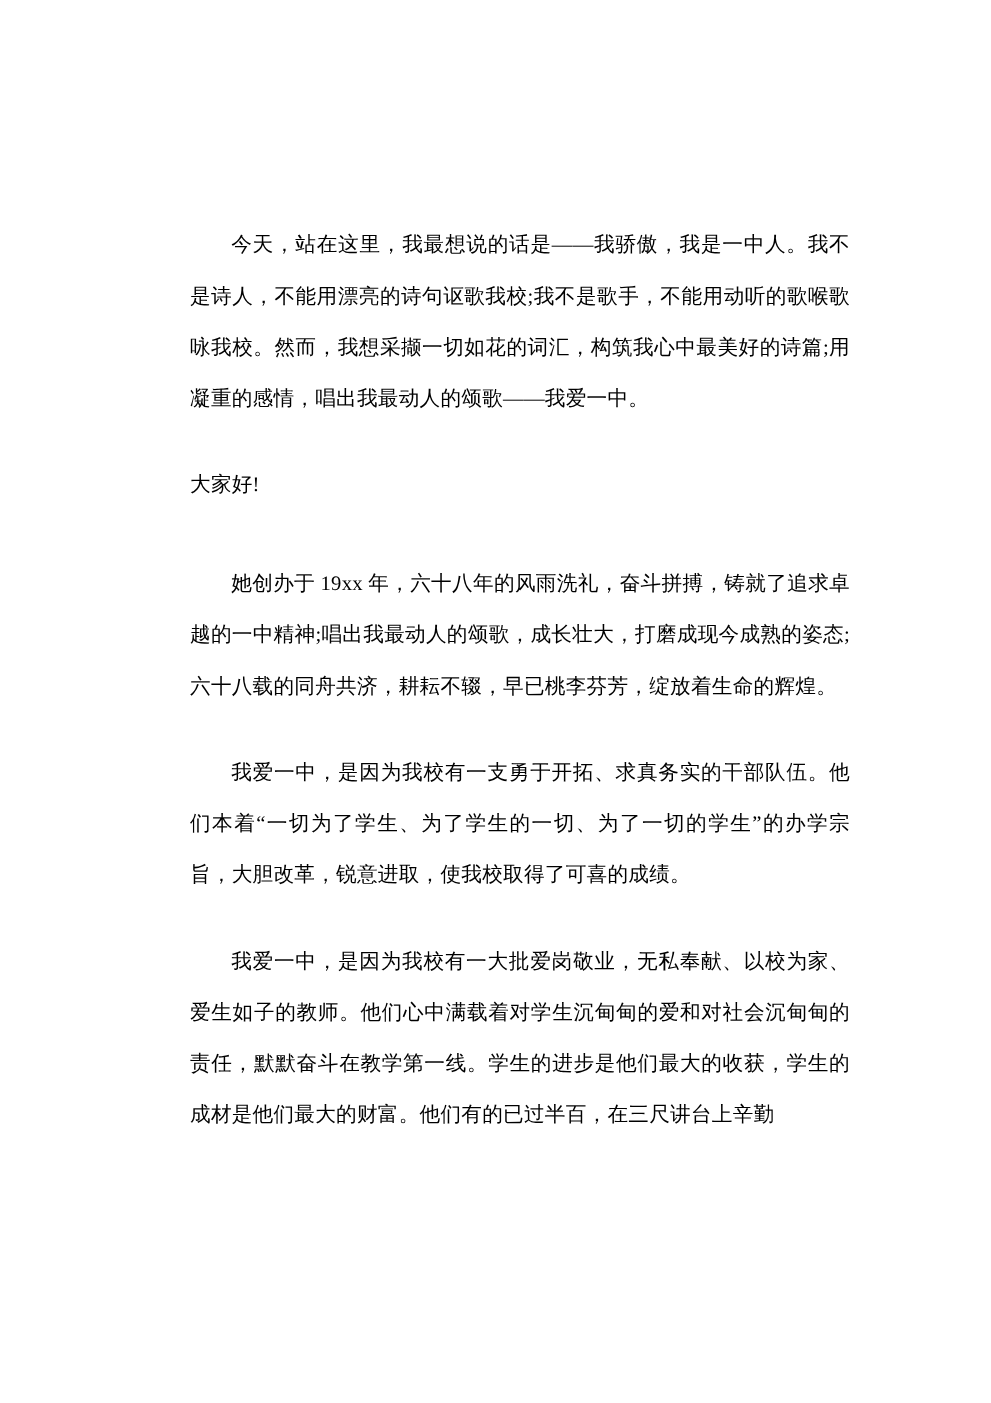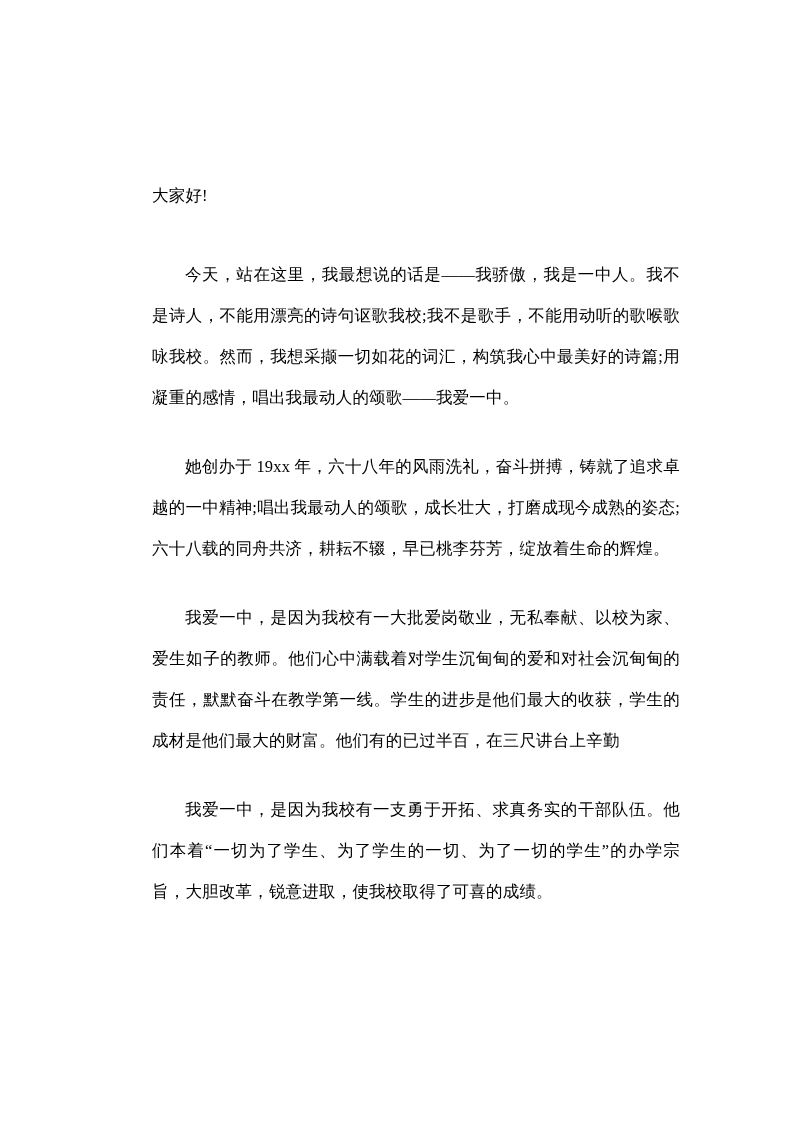--- a/index.html
+++ b/index.html
@@ -38,19 +38,19 @@
   .para.greeting {
     text-indent: 0;
     margin-bottom: 38px;
   }
 </style>
 </head>
 <body>
 
 <div class="page">
   <div class="doc-body">
+    <p class="para">今天，站在这里，我最想说的话是——我骄傲，我是一中人。我不是诗人，不能用漂亮的诗句讴歌我校;我不是歌手，不能用动听的歌喉歌咏我校。然而，我想采撷一切如花的词汇，构筑我心中最美好的诗篇;用凝重的感情，唱出我最动人的颂歌——我爱一中。</p>
     <p class="para greeting">大家好!</p>
-    <p class="para">今天，站在这里，我最想说的话是——我骄傲，我是一中人。我不是诗人，不能用漂亮的诗句讴歌我校;我不是歌手，不能用动听的歌喉歌咏我校。然而，我想采撷一切如花的词汇，构筑我心中最美好的诗篇;用凝重的感情，唱出我最动人的颂歌——我爱一中。</p>
     <p class="para">她创办于 19xx 年，六十八年的风雨洗礼，奋斗拼搏，铸就了追求卓越的一中精神;唱出我最动人的颂歌，成长壮大，打磨成现今成熟的姿态;六十八载的同舟共济，耕耘不辍，早已桃李芬芳，绽放着生命的辉煌。</p>
+    <p class="para">我爱一中，是因为我校有一支勇于开拓、求真务实的干部队伍。他们本着“一切为了学生、为了学生的一切、为了一切的学生”的办学宗旨，大胆改革，锐意进取，使我校取得了可喜的成绩。</p>
     <p class="para">我爱一中，是因为我校有一大批爱岗敬业，无私奉献、以校为家、爱生如子的教师。他们心中满载着对学生沉甸甸的爱和对社会沉甸甸的责任，默默奋斗在教学第一线。学生的进步是他们最大的收获，学生的成材是他们最大的财富。他们有的已过半百，在三尺讲台上辛勤</p>
-    <p class="para">我爱一中，是因为我校有一支勇于开拓、求真务实的干部队伍。他们本着“一切为了学生、为了学生的一切、为了一切的学生”的办学宗旨，大胆改革，锐意进取，使我校取得了可喜的成绩。</p>
   </div>
 </div>
 
 </body></html>

